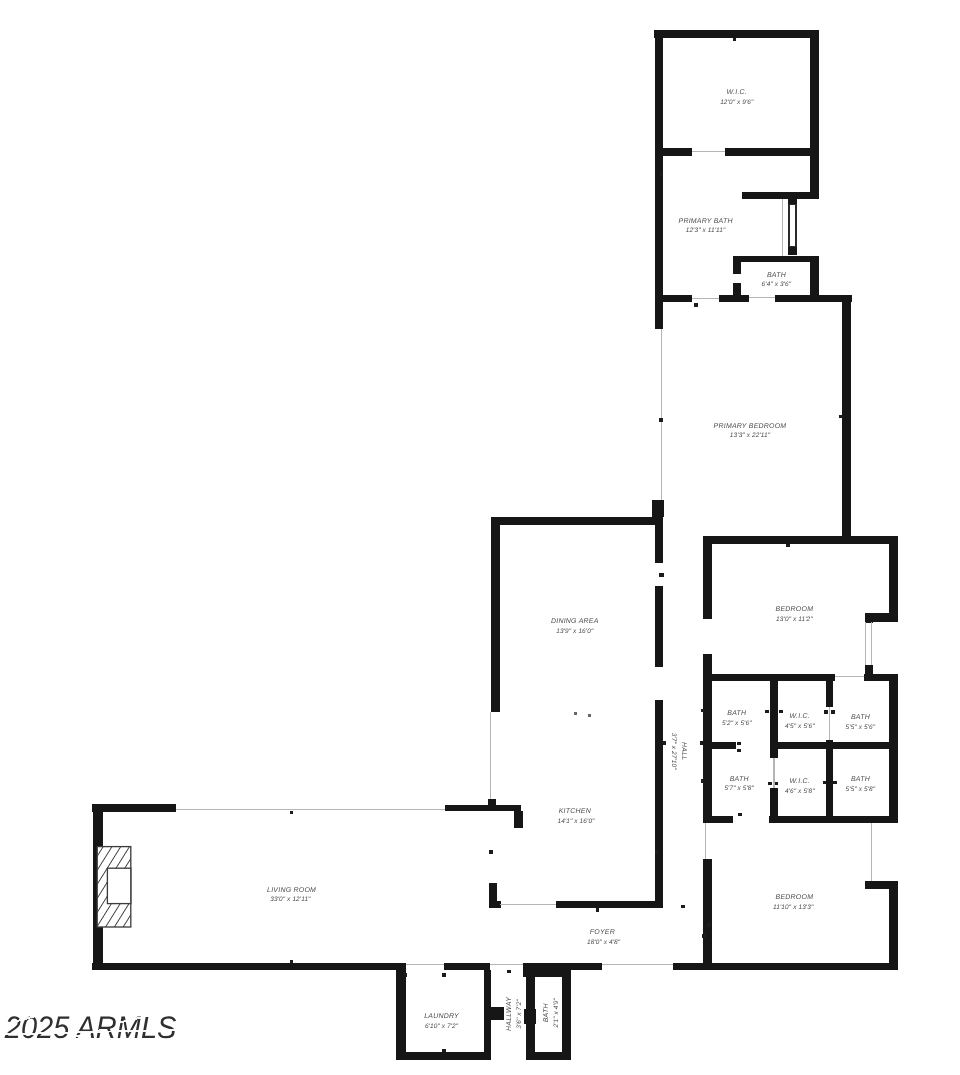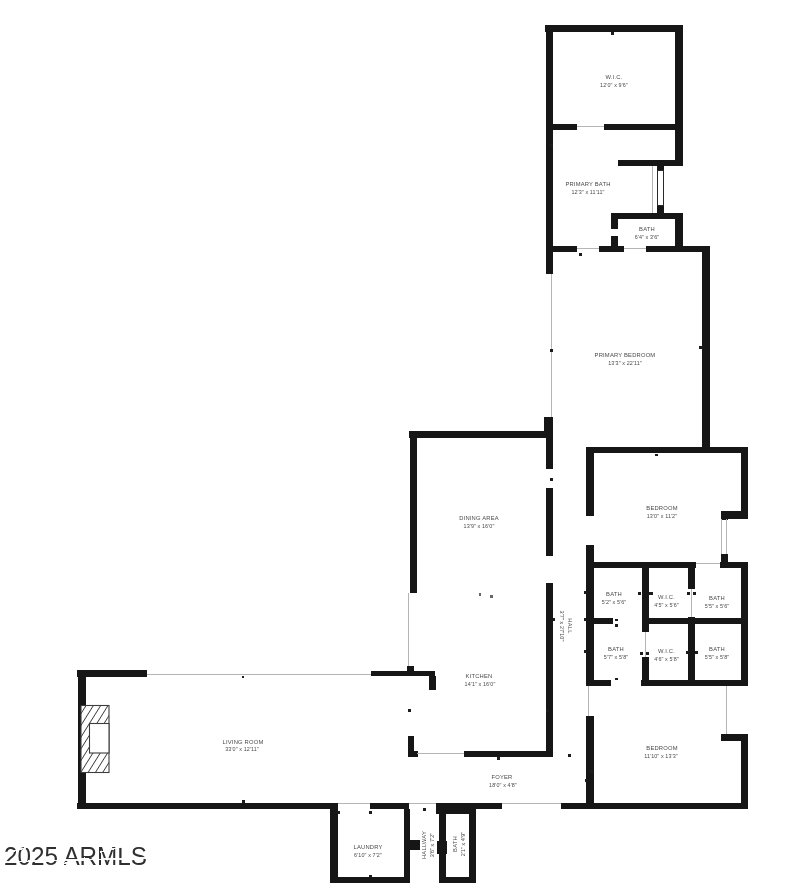--- a/index.html
+++ b/index.html
@@ -1,16 +1,16 @@
 <!DOCTYPE html>
 <html><head>
 <meta charset="utf-8">
 <style>
   html,body{margin:0;padding:0;background:#ffffff;}
-  #plan{position:relative;width:800px;height:896px;background:#f97316;overflow:hidden;}
+  #plan{position:relative;width:800px;height:896px;background:#f97316;overflow:hidden;font-style:italic;}
   svg{display:block;}
   text{font-family:"Liberation Sans", sans-serif;fill:#4a4a4a;}
   .lbl{font-size:5.8px;letter-spacing:0.2px;}
   .dim{font-size:5.4px;letter-spacing:0.1px;}
 </style>
 </head>
 <body>
 <div id="plan">
 <svg width="800" height="896" viewBox="0 0 800 896" shape-rendering="crispEdges">
 <defs>

